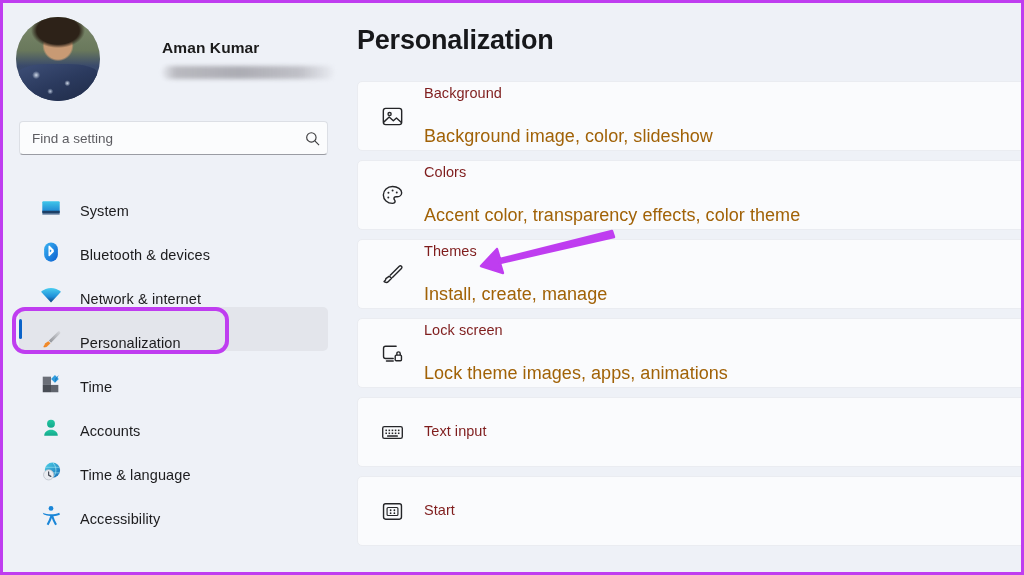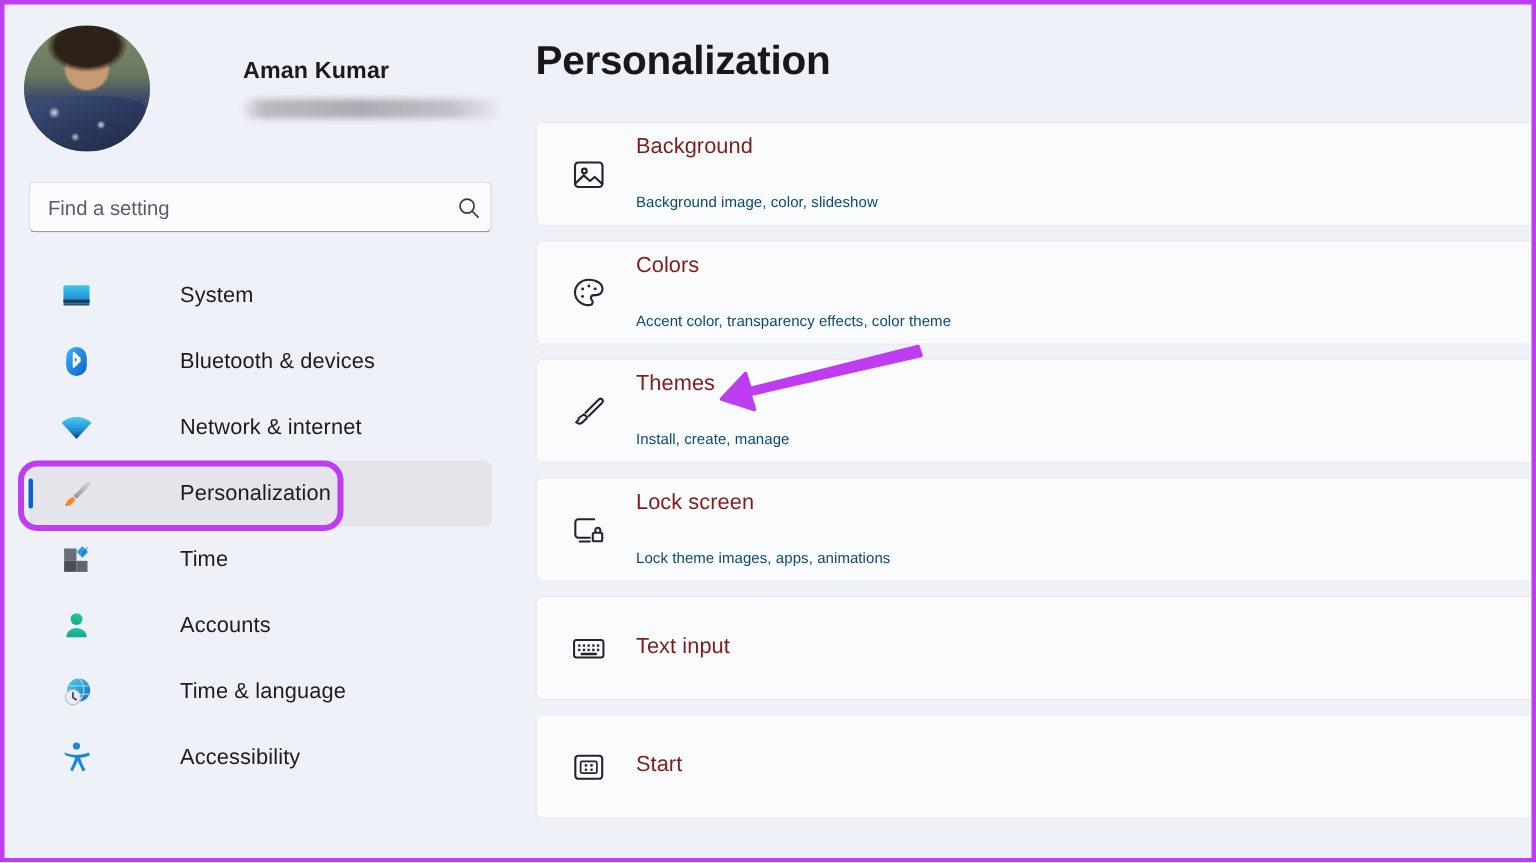--- a/index.html
+++ b/index.html
@@ -127,23 +127,22 @@
 
   
   #nav { position: absolute; left: 0; top: 172px; right: 0; }
 
   .nav-item {
     position: relative;
     height: 44px;
     margin: 0 12px 0 16px;
     border-radius: 5px;
     display: flex;
-    align-items: center;
+    align-items: flex-end;
     cursor: pointer;
-    gap: 40px;
   }
   .nav-item.selected { background: #e3e5eb; }
   .nav-item.selected::before {
     content: "";
     position: absolute;
     left: 0px;
     top: 12px;
     width: 3px;
     height: 20px;
     border-radius: 2px;
@@ -212,22 +211,22 @@
     color: #242528;
   }
   .card-text { margin-left: 14px; }
   .card-title {
     font-size: 14.5px;
     color: #7f1d1d;
     line-height: 1.35;
     letter-spacing: 0.05px;
   }
   .card-sub {
-    font-size: 10px;
-    color: #0c4a6e;
+    font-size: 18px;
+    color: #a16207;
     line-height: 1.35;
     margin-top: 20px;
     letter-spacing: 0.05px;
   }
 
   
   #annot-highlight {
     position: absolute;
     left: 12px;
     top: 307px;

